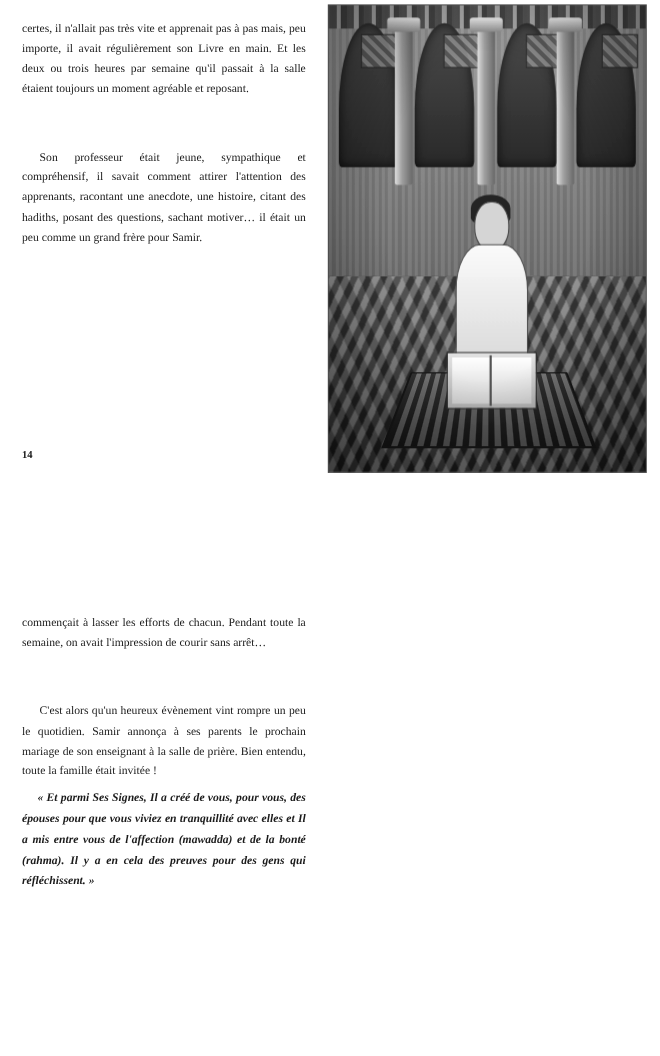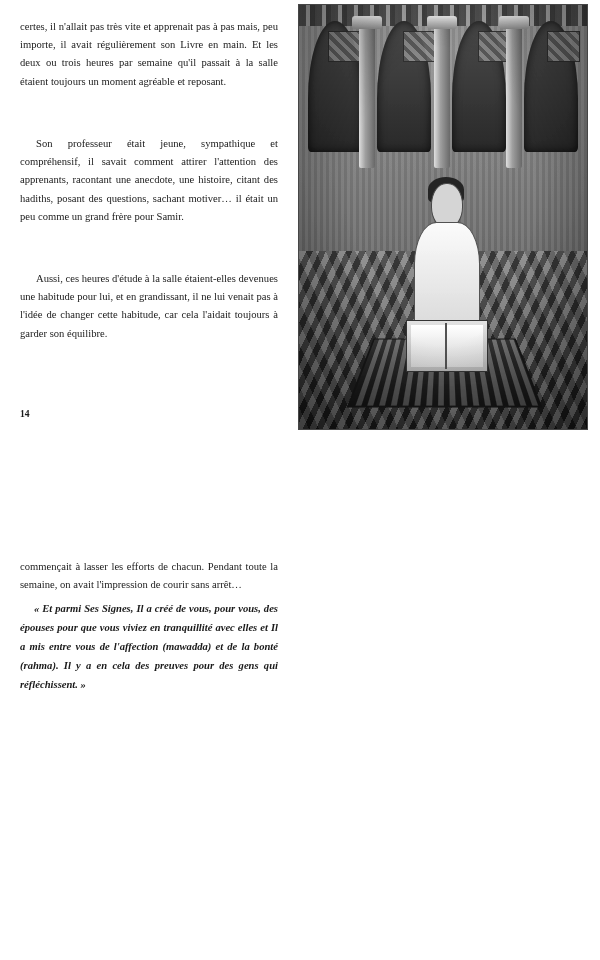--- a/index.html
+++ b/index.html
@@ -183,21 +183,20 @@
   }
 </style>
 </head>
 <body>
 
 <section class="page" id="page-top">
 
   <div class="text-col">
     <p class="para">certes, il n'allait pas très vite et apprenait pas à pas mais, peu importe, il avait régulièrement son Livre en main. Et les deux ou trois heures par semaine qu'il passait à la salle étaient toujours un moment agréable et reposant.</p>
     <p class="para indent">Son professeur était jeune, sympathique et compréhensif, il savait comment attirer l'attention des apprenants, racontant une anecdote, une histoire, citant des hadiths, posant des questions, sachant motiver… il était un peu comme un grand frère pour Samir.</p>
-    <p class="para indent">Aussi, ces heures d'étude à la salle étaient-elles devenues une habitude pour lui, et en grandissant, il ne lui venait pas à l'idée de changer cette habitude, car cela l'aidait toujours à garder son équilibre.</p>
   </div>
 
   <div class="folio" id="folio-14">14</div>
 
   <div class="illo" id="illo-top">
     <div class="layer mosque-wall">
       <div class="layer frieze"></div>
       <div class="arch a1"></div>
       <div class="arch a2"></div>
       <div class="arch a3"></div>
@@ -219,16 +218,17 @@
       <div class="book"></div>
     </div>
     <div class="layer vignette"></div>
   </div>
 </section>
 
 <section class="page" id="page-bottom">
 
   <div class="text-col">
     <p class="para">commençait à lasser les efforts de chacun. Pendant toute la semaine, on avait l'impression de courir sans arrêt…</p>
+    <p class="para indent">C'est alors qu'un heureux évènement vint rompre un peu le quotidien. Samir annonça à ses parents le prochain mariage de son enseignant à la salle de prière. Bien entendu, toute la famille était invitée !</p>
     <p class="quote">« Et parmi Ses Signes, Il a créé de vous, pour vous, des épouses pour que vous viviez en tranquillité avec elles et Il a mis entre vous de l'affection (mawadda) et de la bonté (rahma). Il y a en cela des preuves pour des gens qui réfléchissent. »</p>
   </div>
 
 </section>
 
 </body></html>

